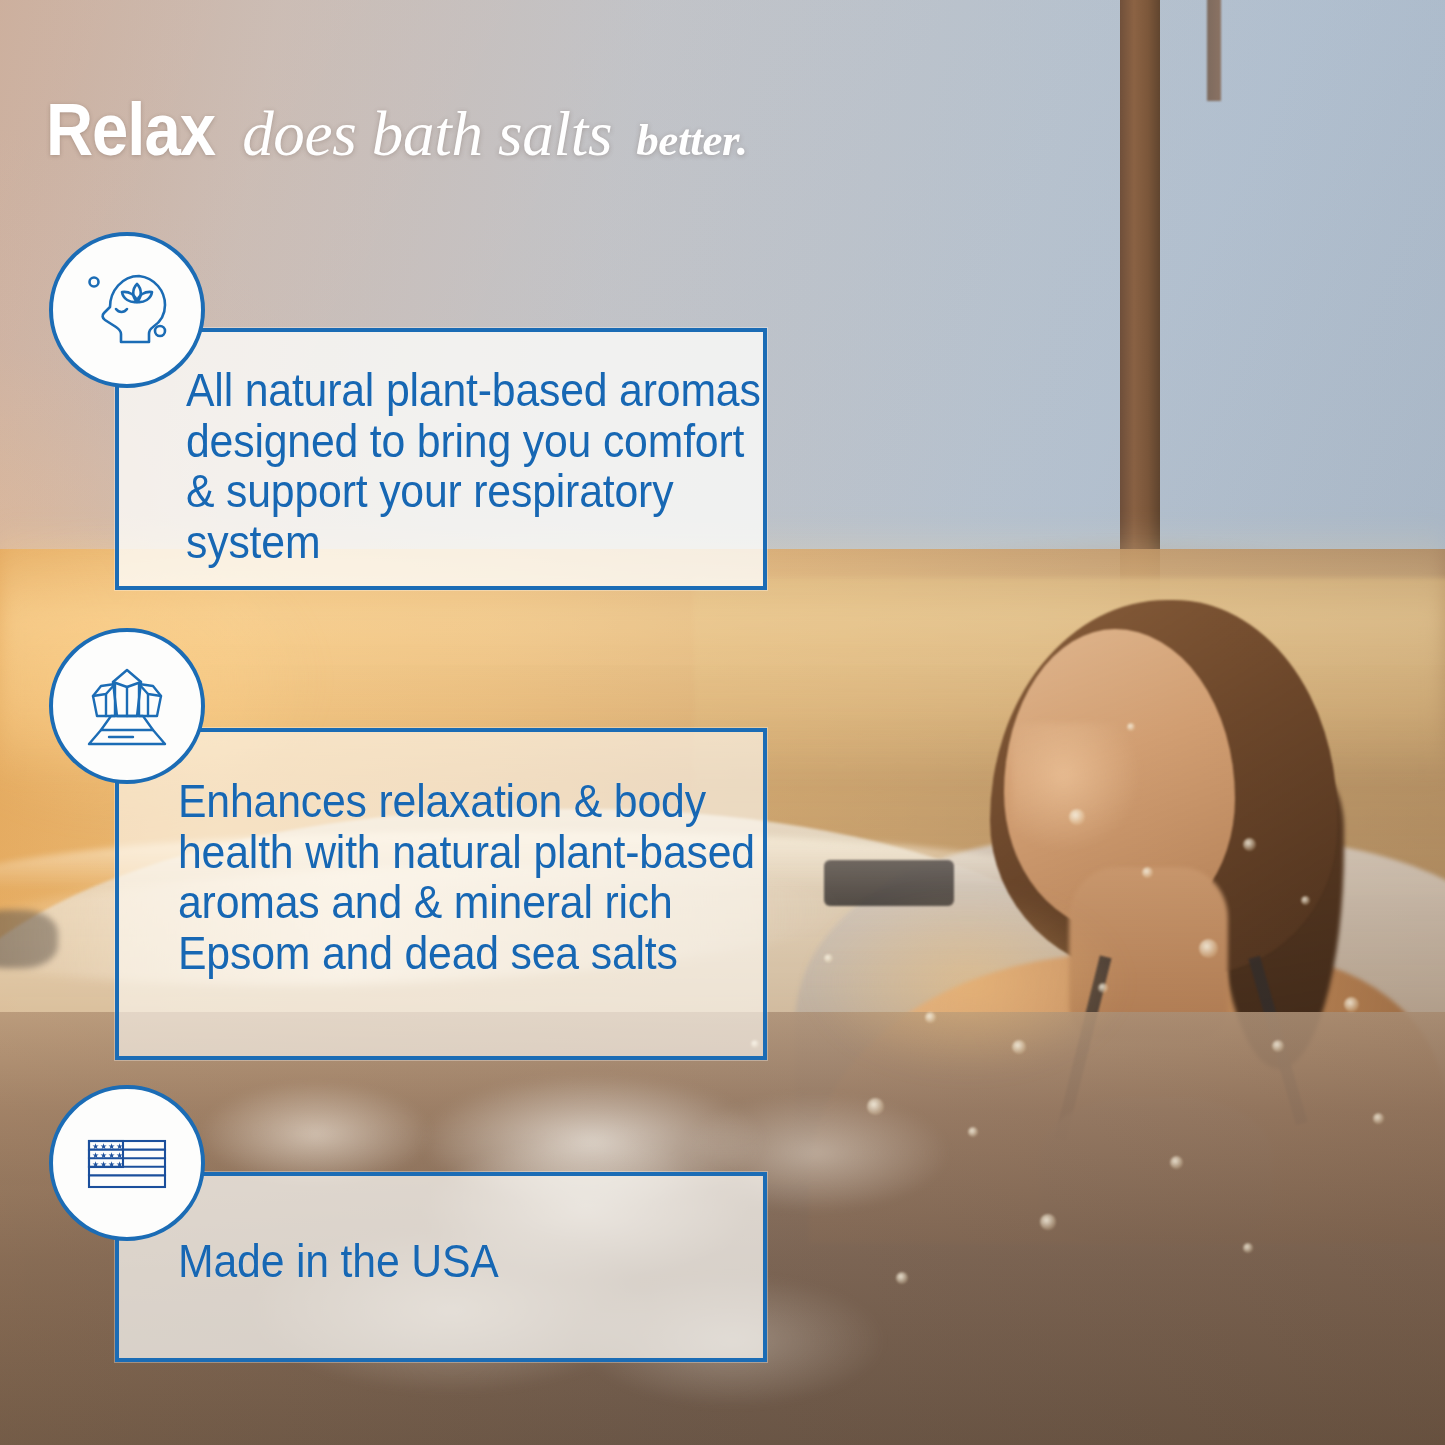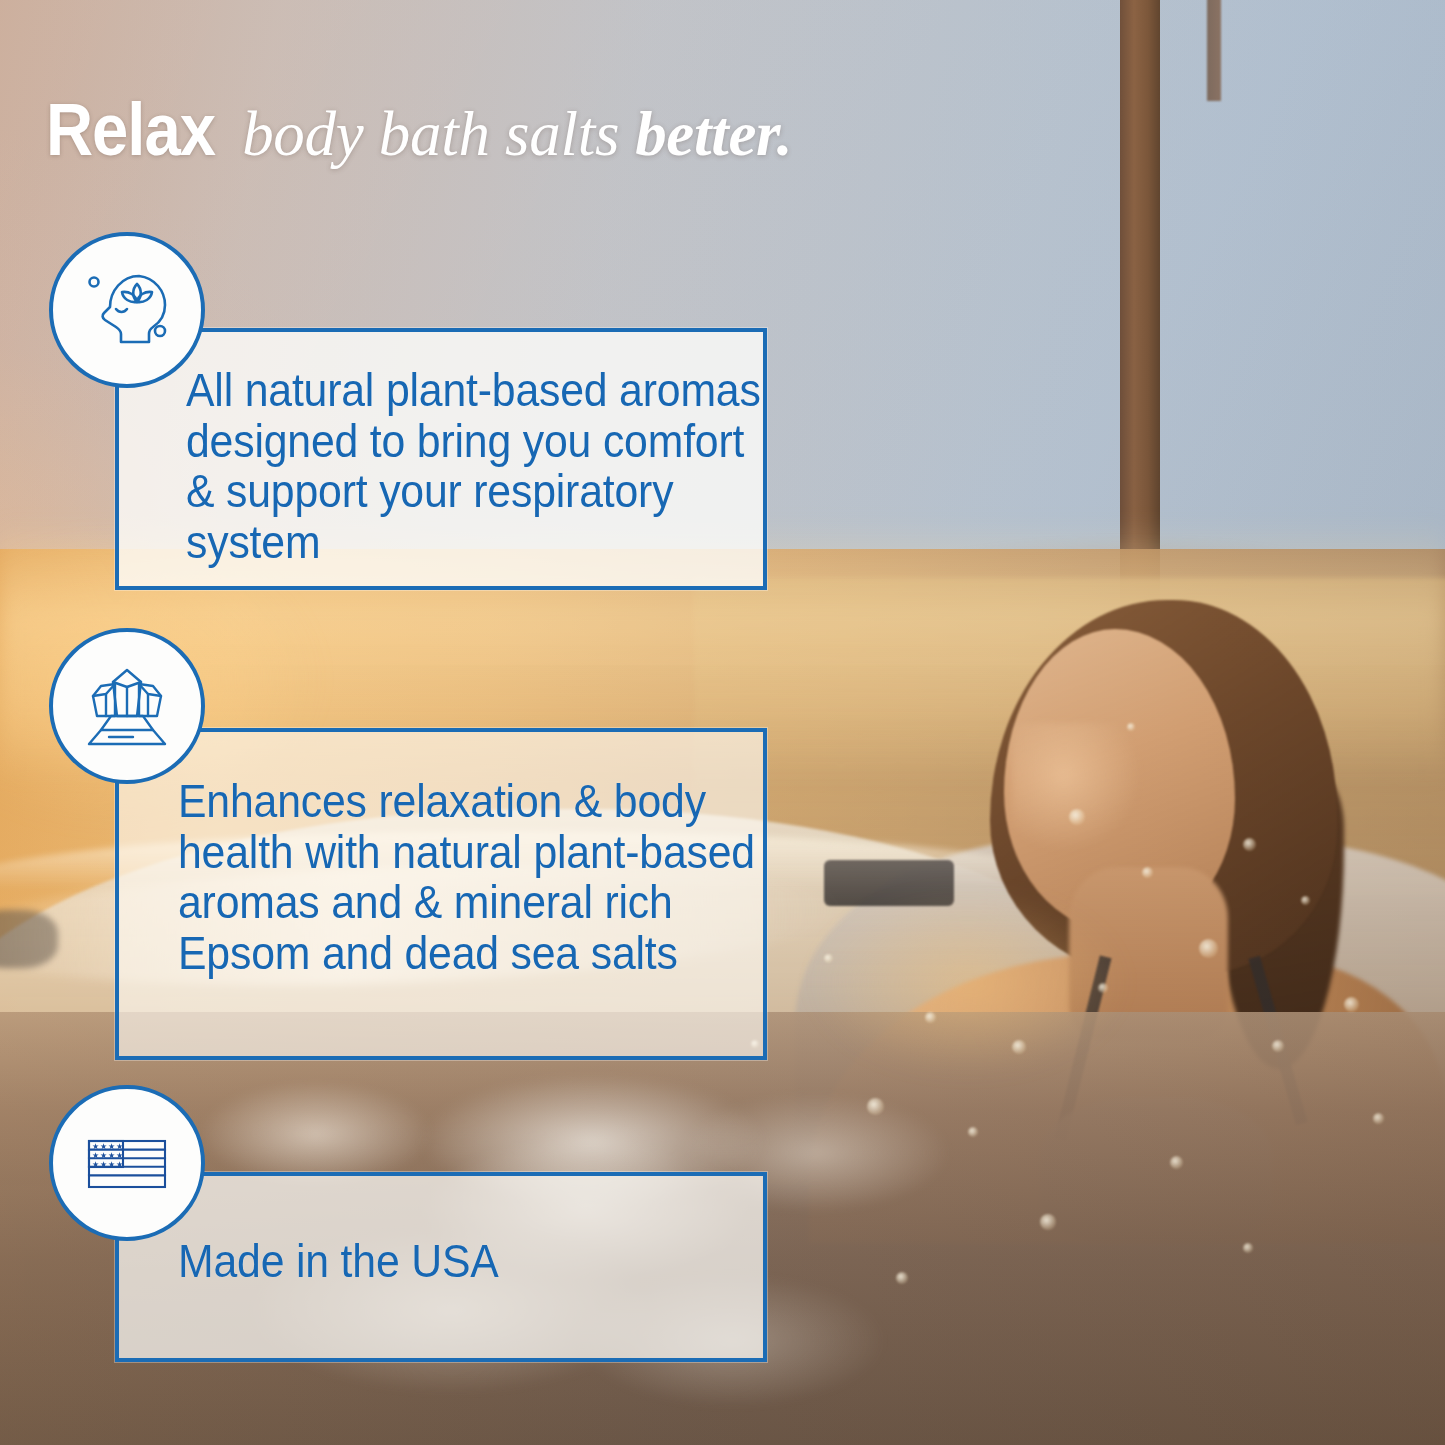--- a/index.html
+++ b/index.html
@@ -272,24 +272,24 @@
     font-weight: 400;
     font-size: 63px;
     letter-spacing: -0.3px;
     display: inline-block;
     margin-left: 2px;
   }
   .hl-better {
     font-family: "Liberation Serif", "DejaVu Serif", serif;
     font-style: italic;
     font-weight: 700;
-    font-size: 63px;
+    font-size: 45px;
     letter-spacing: -0.3px;
     display: inline-block;
-    margin-left: 16px;
+    margin-left: 24px;
   }
 
   
   .feature { position: absolute; }
 
   .feat-box {
     position: absolute;
     border: 4px solid #1b6cb5;
     background: rgba(253,252,250,0.80);
     box-shadow: 0 0 0 1px rgba(255,255,255,0.30);
@@ -381,21 +381,21 @@
       <i style="left:86%;top:86%;width:10px;height:10px;"></i>
       <i style="left:62%;top:88%;width:12px;height:12px;"></i>
       <i style="left:52%;top:72%;width:8px;height:8px;"></i>
       <i style="left:78%;top:50%;width:8px;height:8px;"></i>
     </div>
 
     <div class="photo-wash"></div>
   </div>
 
   <div class="headline">
-    <span class="hl-relax">Relax</span><span class="hl-mid">body bath salts</span><span class="hl-better">better.</span>
+    <span class="hl-relax">Relax</span><span class="hl-mid">does bath salts</span><span class="hl-better">better.</span>
   </div>
 
   <div class="feature">
     <div class="feat-box" style="left:115px; top:328px; width:652px; height:262px;"></div>
     <div class="feat-text" style="left:186px; top:365px; width:620px;">All natural plant-based aromas designed to bring you comfort &amp; support your respiratory system</div>
 
     <div class="feat-circle" style="left:49px; top:232px; width:156px; height:156px;">
       <svg width="100" height="100" viewBox="0 0 100 100" fill="none" stroke="#1b6cb5" stroke-width="2.6" stroke-linecap="round" stroke-linejoin="round">
 
         <path d="M62 16 C78 18 88 31 88 45 C88 56 82 63 76 67 C73 69 72 71 72 74 L72 82 L44 82 L44 74 C44 71 42 69 39 67 L28 60 C25 58 25 55 27 53 L33 47 C33 31 45 16 62 16 Z"></path>

